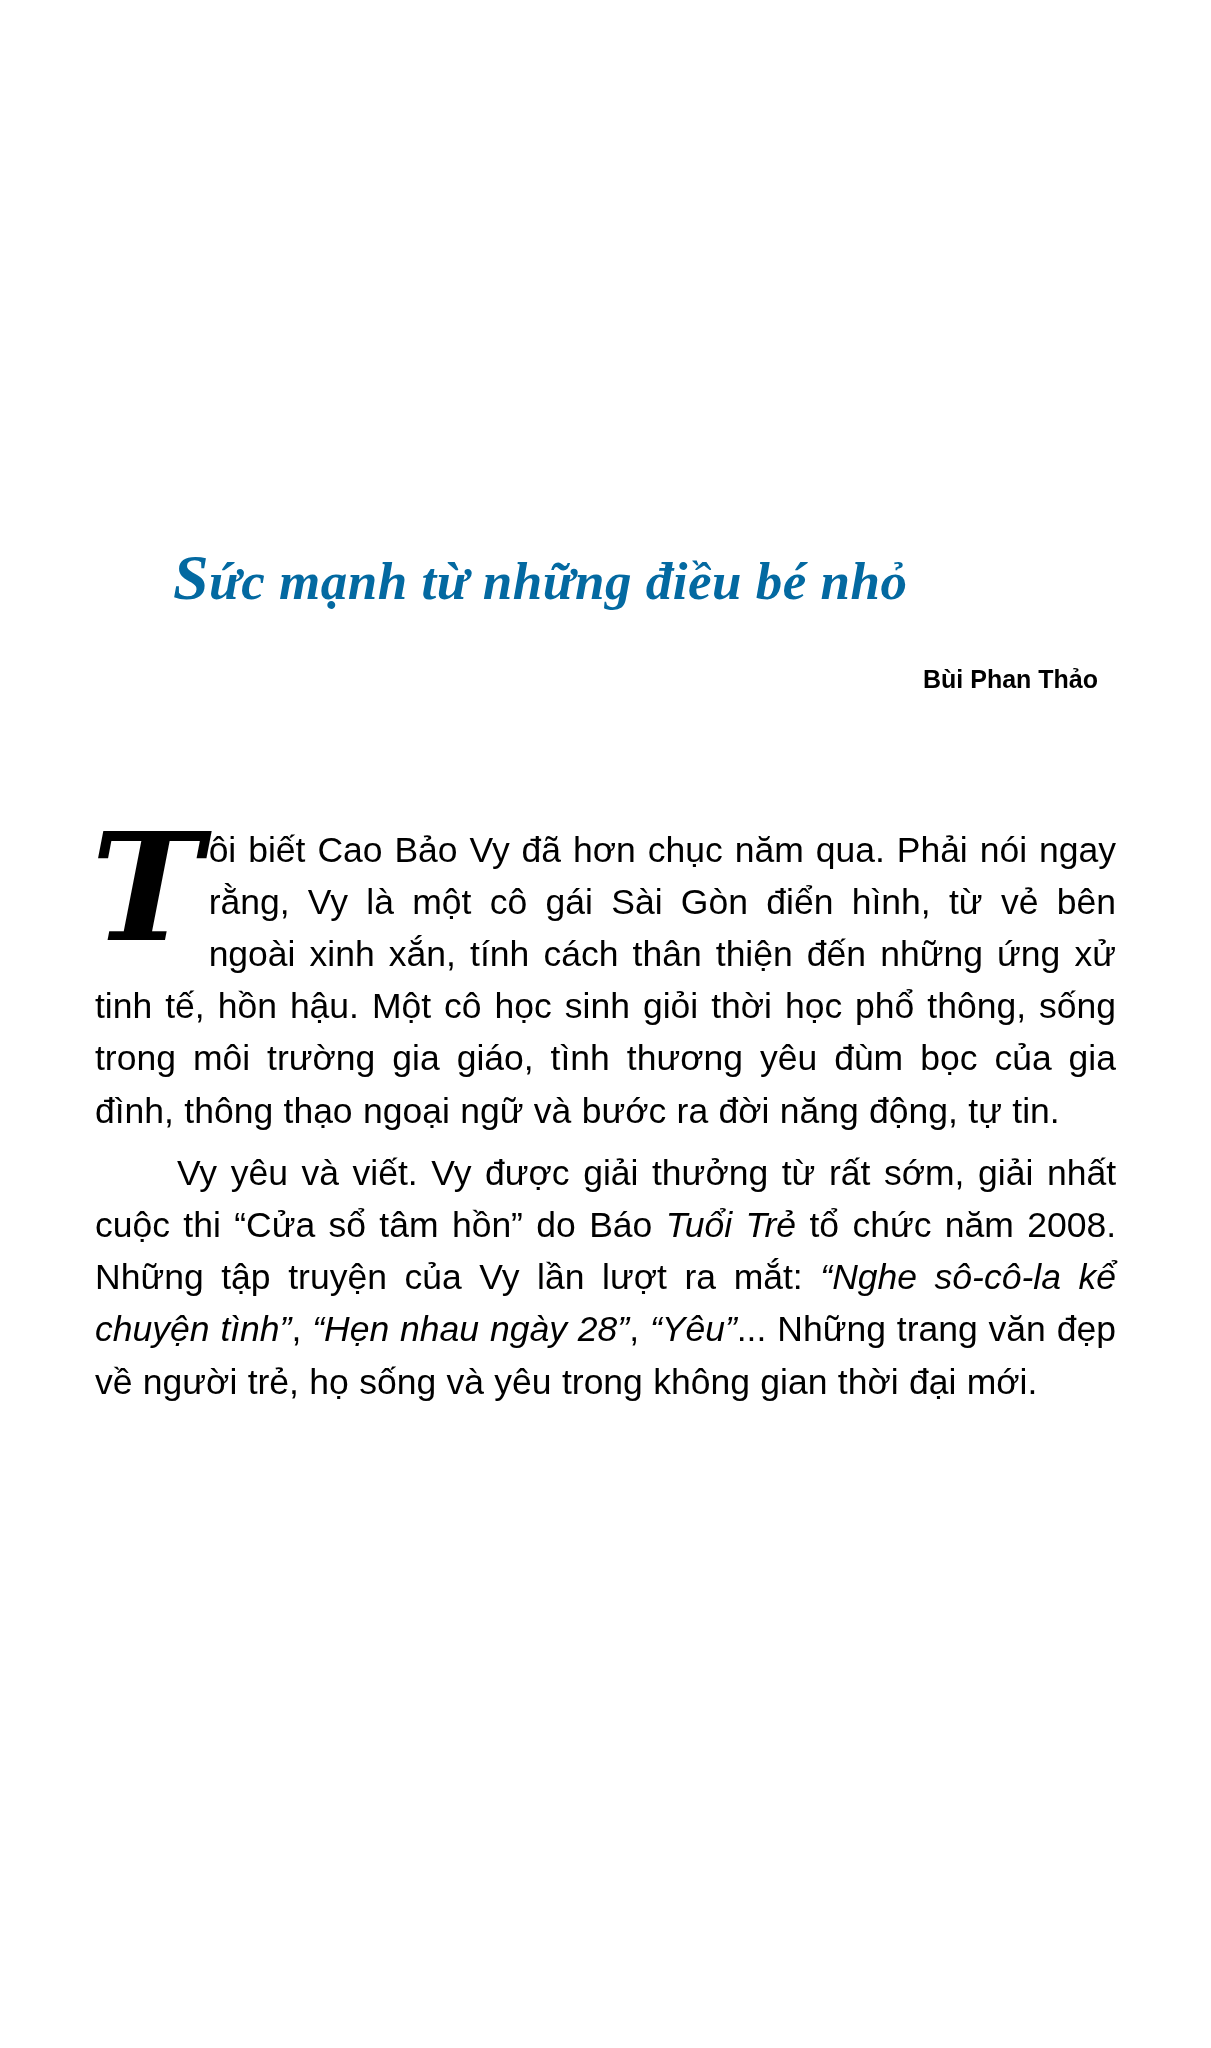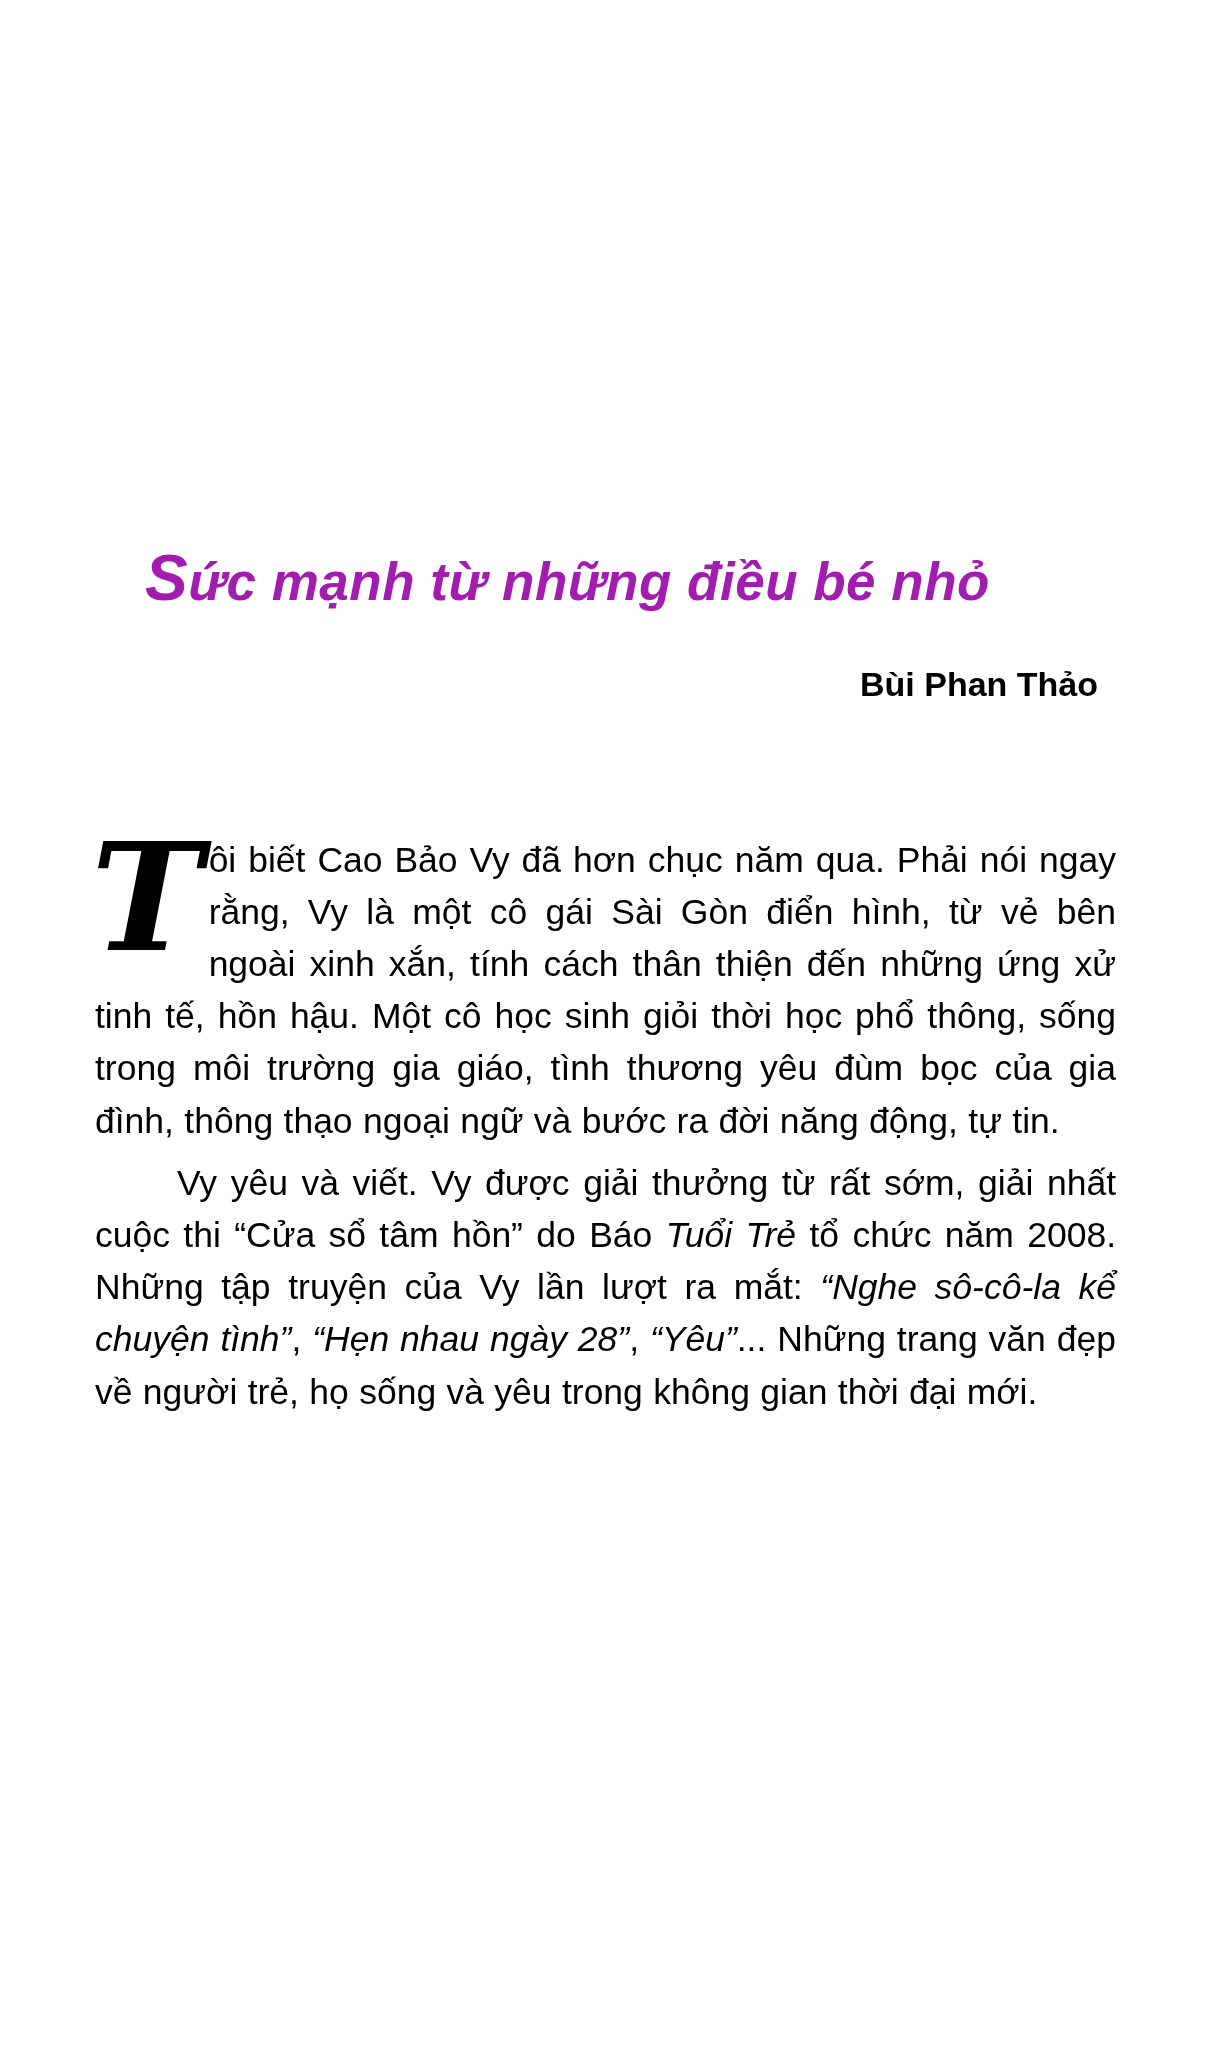--- a/index.html
+++ b/index.html
@@ -16,39 +16,39 @@
   }
   .page {
     position: relative;
     width: 1211px;
     height: 2048px;
     background: #ffffff;
     box-sizing: border-box;
     padding: 0 95px;
   }
   .title {
-    font-family: Liberation Sans, sans-serif;
+    font-family: Liberation Serif, serif;
     font-style: italic;
     font-weight: 700;
     font-size: 53px;
     line-height: 1.2;
     letter-spacing: 0.5px;
-    color: #a21caf;
+    color: #0369a1;
     margin-top: 540px;
-    margin-left: 50px;
+    margin-left: 78px;
     white-space: nowrap;
   }
   .title .cap {
     font-size: 64px;
   }
   .author {
     text-align: right;
     font-family: "Liberation Sans", sans-serif;
     font-weight: 700;
-    font-size: 34px;
+    font-size: 25px;
     color: #000000;
     margin-top: 48px;
     margin-right: 18px;
   }
   .body-block {
     margin-top: 130px;
   }
   p.para {
     font-family: "Liberation Sans", sans-serif;
     font-size: 35.5px;

